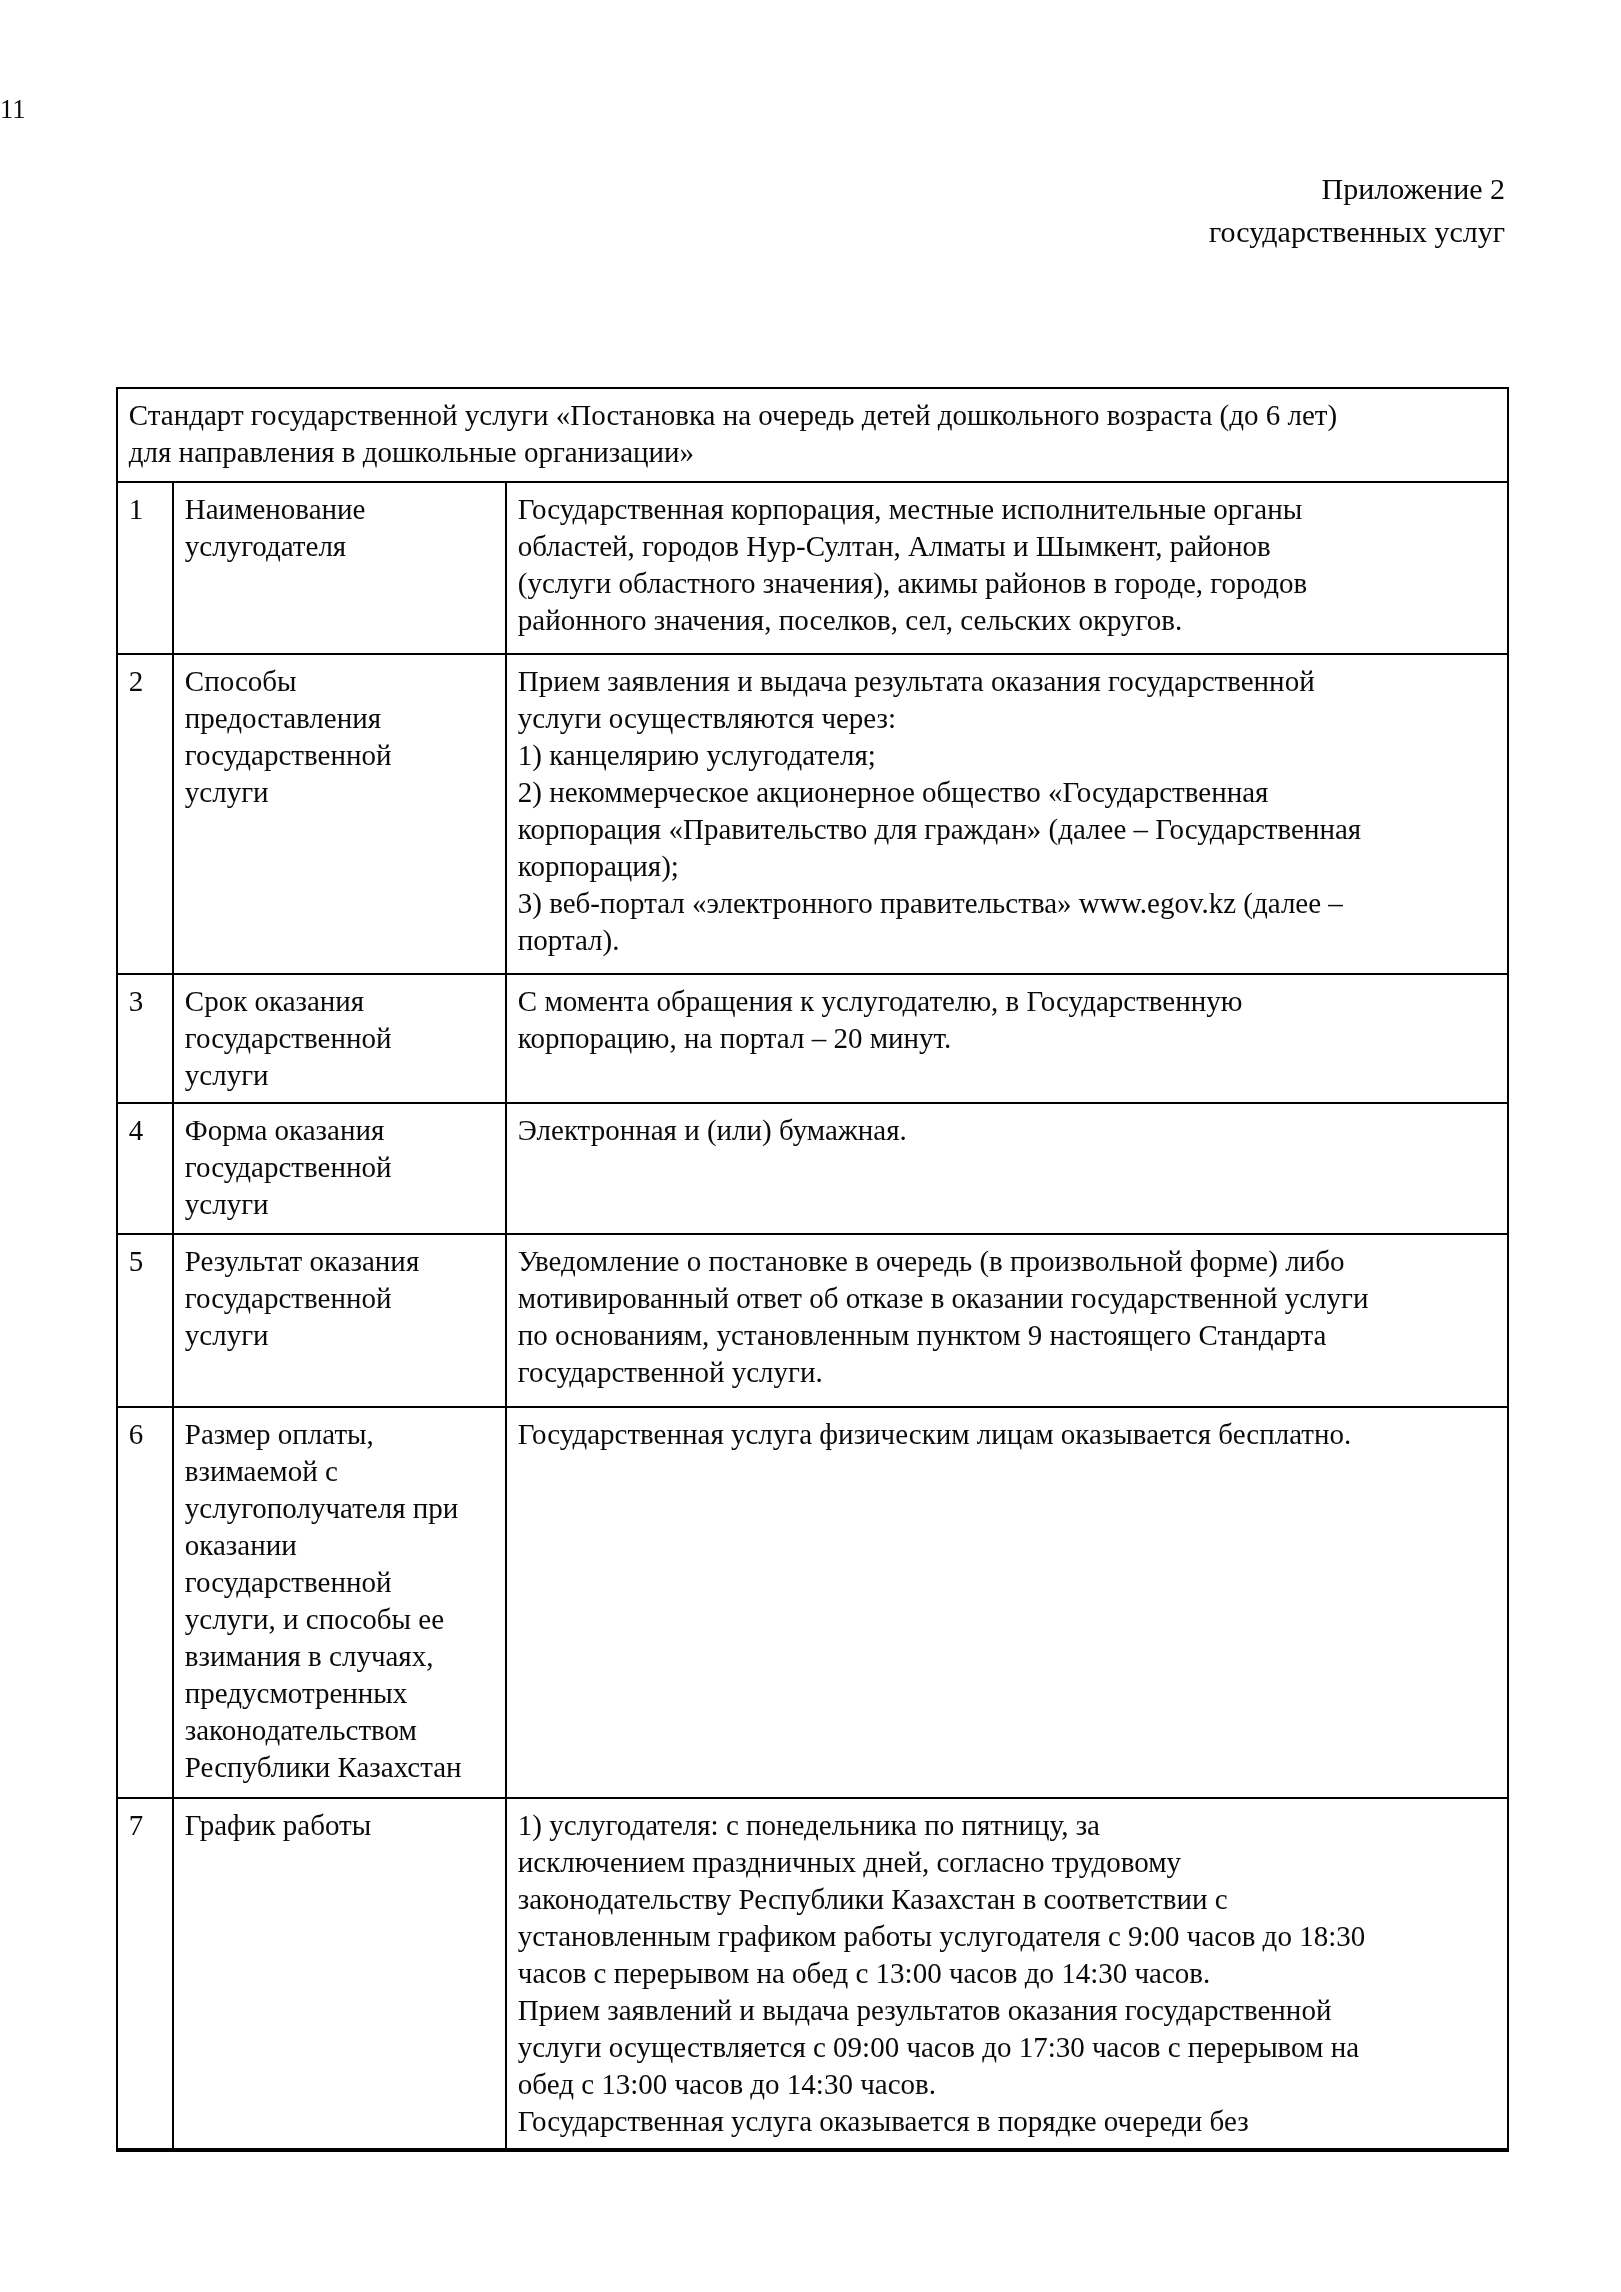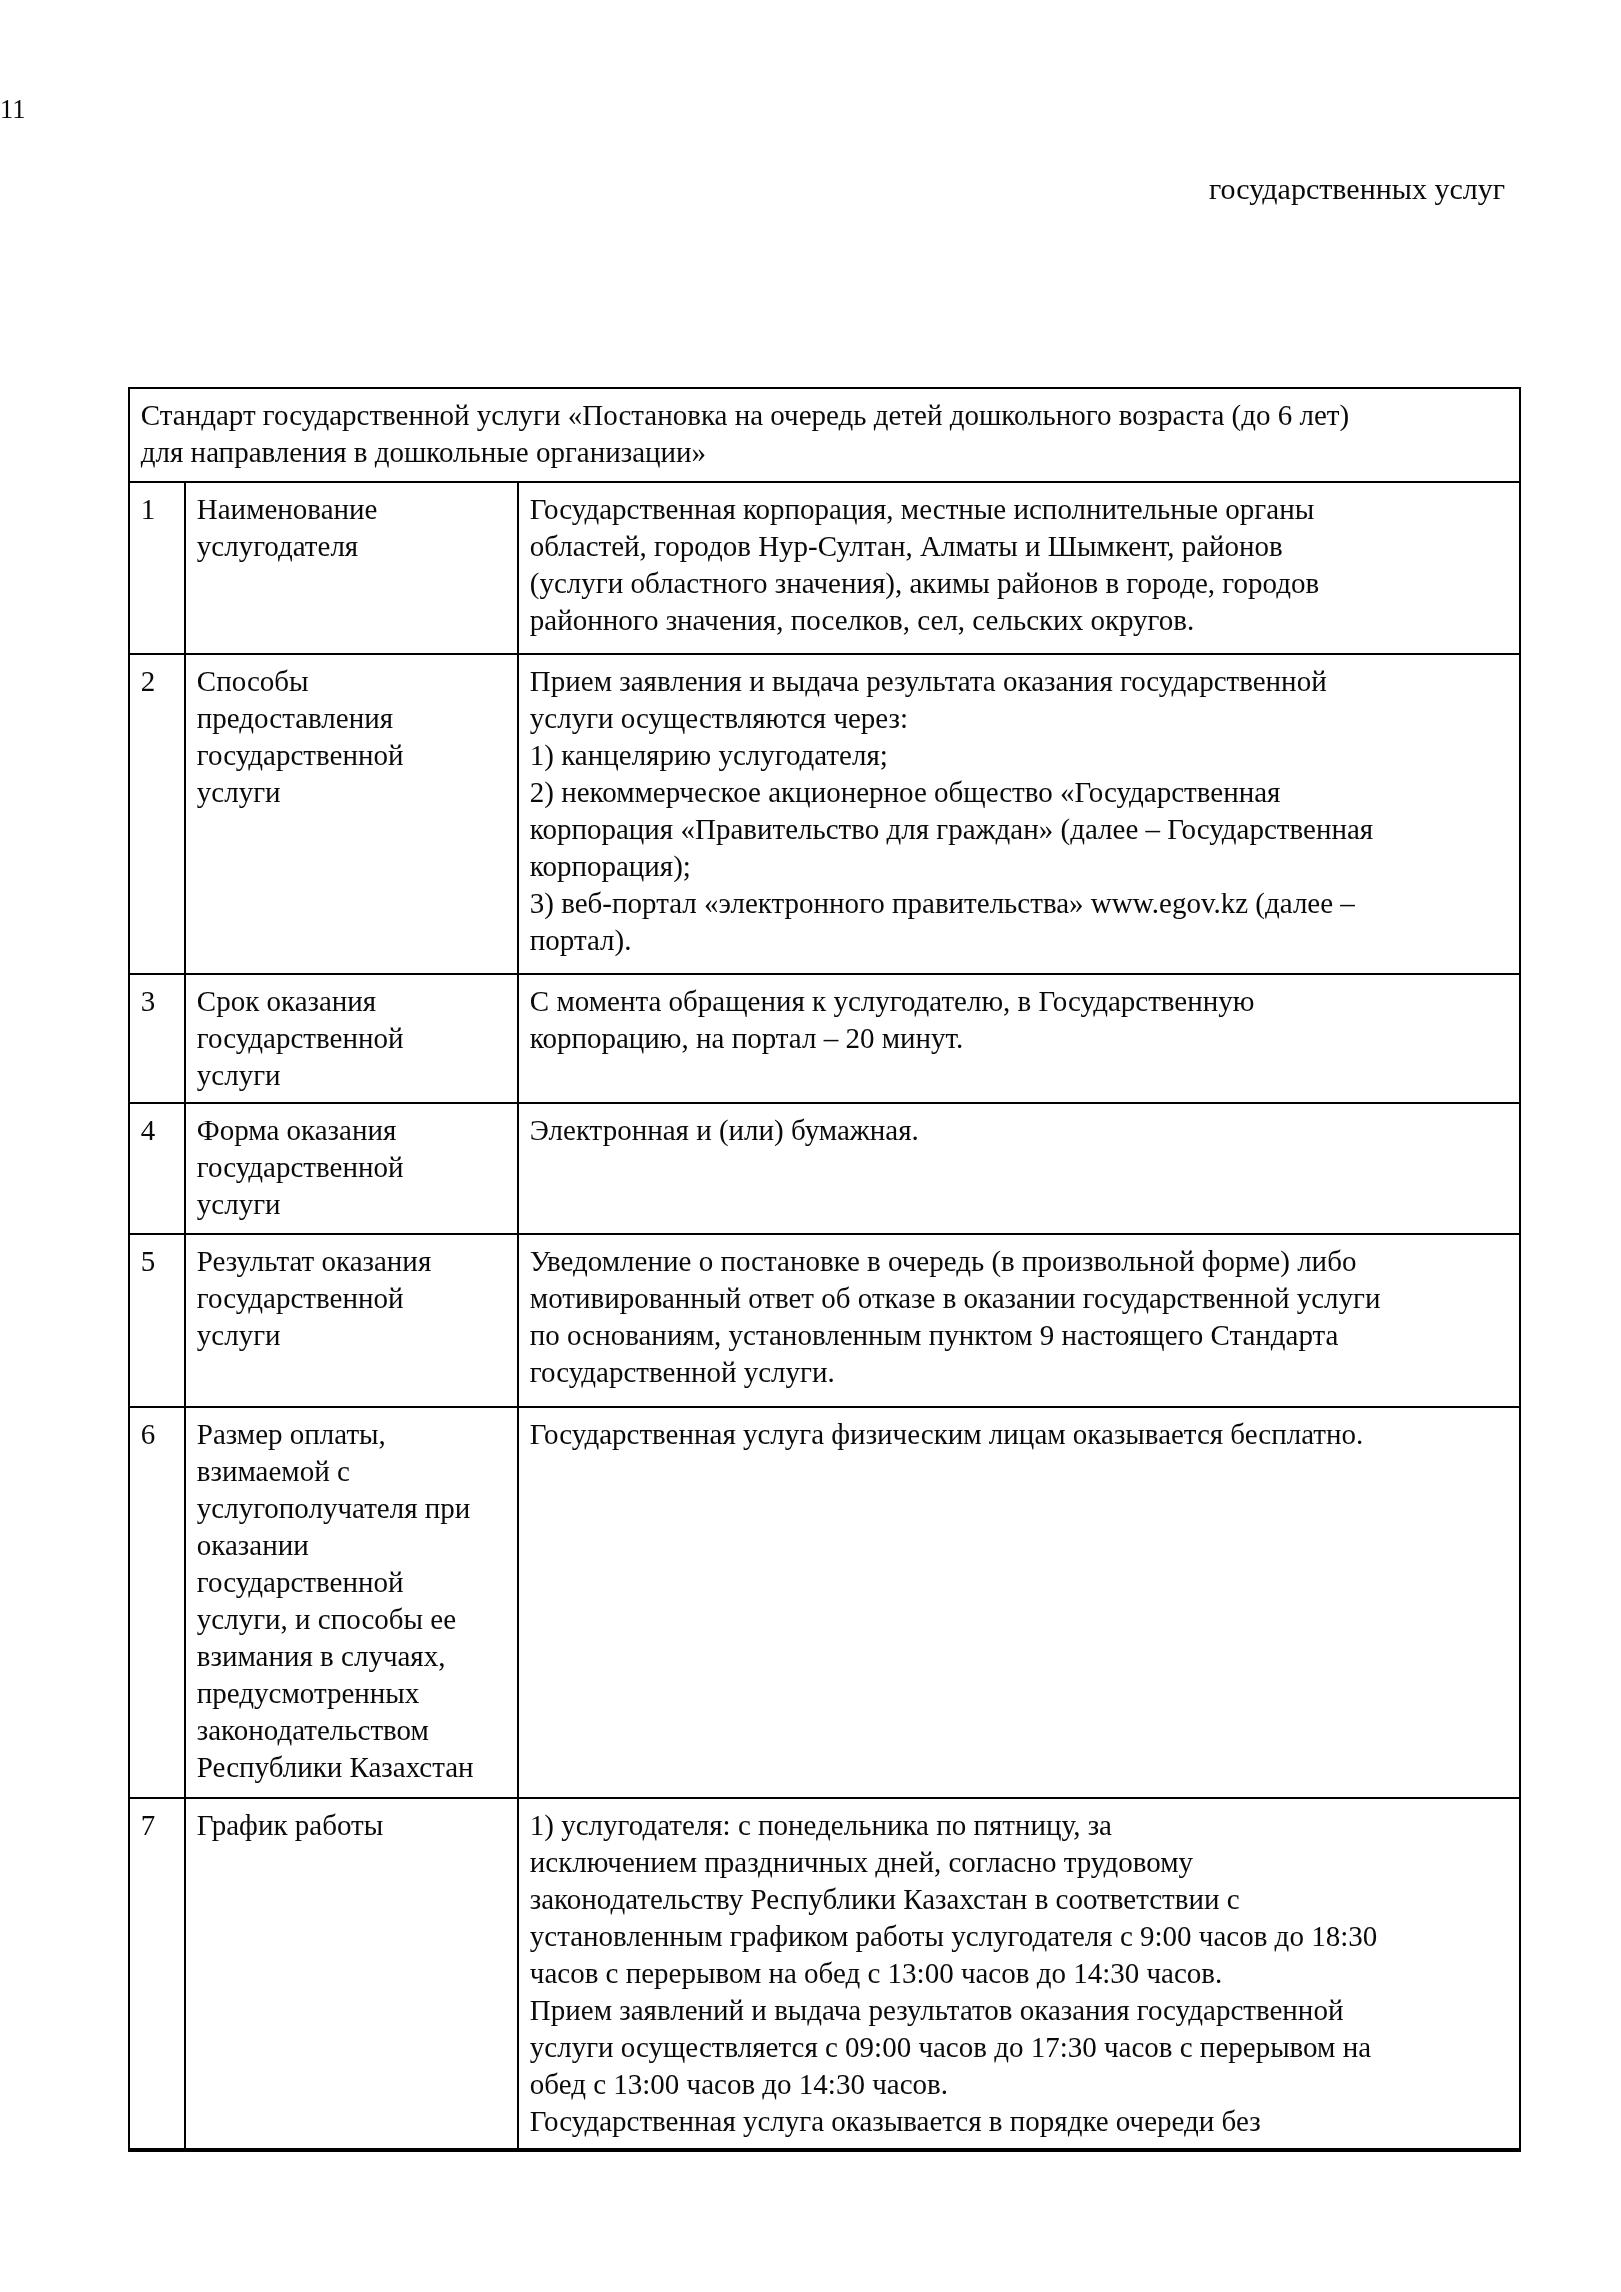--- a/index.html
+++ b/index.html
@@ -26,21 +26,21 @@
   .heading {
     position: absolute;
     top: 167px;
     right: 116px;
     text-align: right;
     font-size: 30px;
     line-height: 43px;
   }
   table.standard {
     position: absolute;
-    left: 128px;
+    left: 116px;
     top: 387px;
     width: 1391px;
     border-collapse: collapse;
     table-layout: fixed;
     border: 2.9px solid #000;
     border-bottom-width: 4.9px;
   }
   table.standard td {
     border: 2px solid #000;
     border-top-width: 2.9px;
@@ -63,20 +63,21 @@
     padding: 8.8px 9.8px 7.8px 9.8px;
     line-height: 40px;
   }
 </style>
 </head>
 <body>
 
 <div class="page-number">11</div>
 
 <div class="heading">
+  <div>Приложение 2</div>
   <div>государственных услуг</div>
 </div>
 
 <table class="standard">
   <colgroup>
     <col style="width:56px">
     <col style="width:333px">
     <col style="width:1002px">
   </colgroup>
   <tbody>

